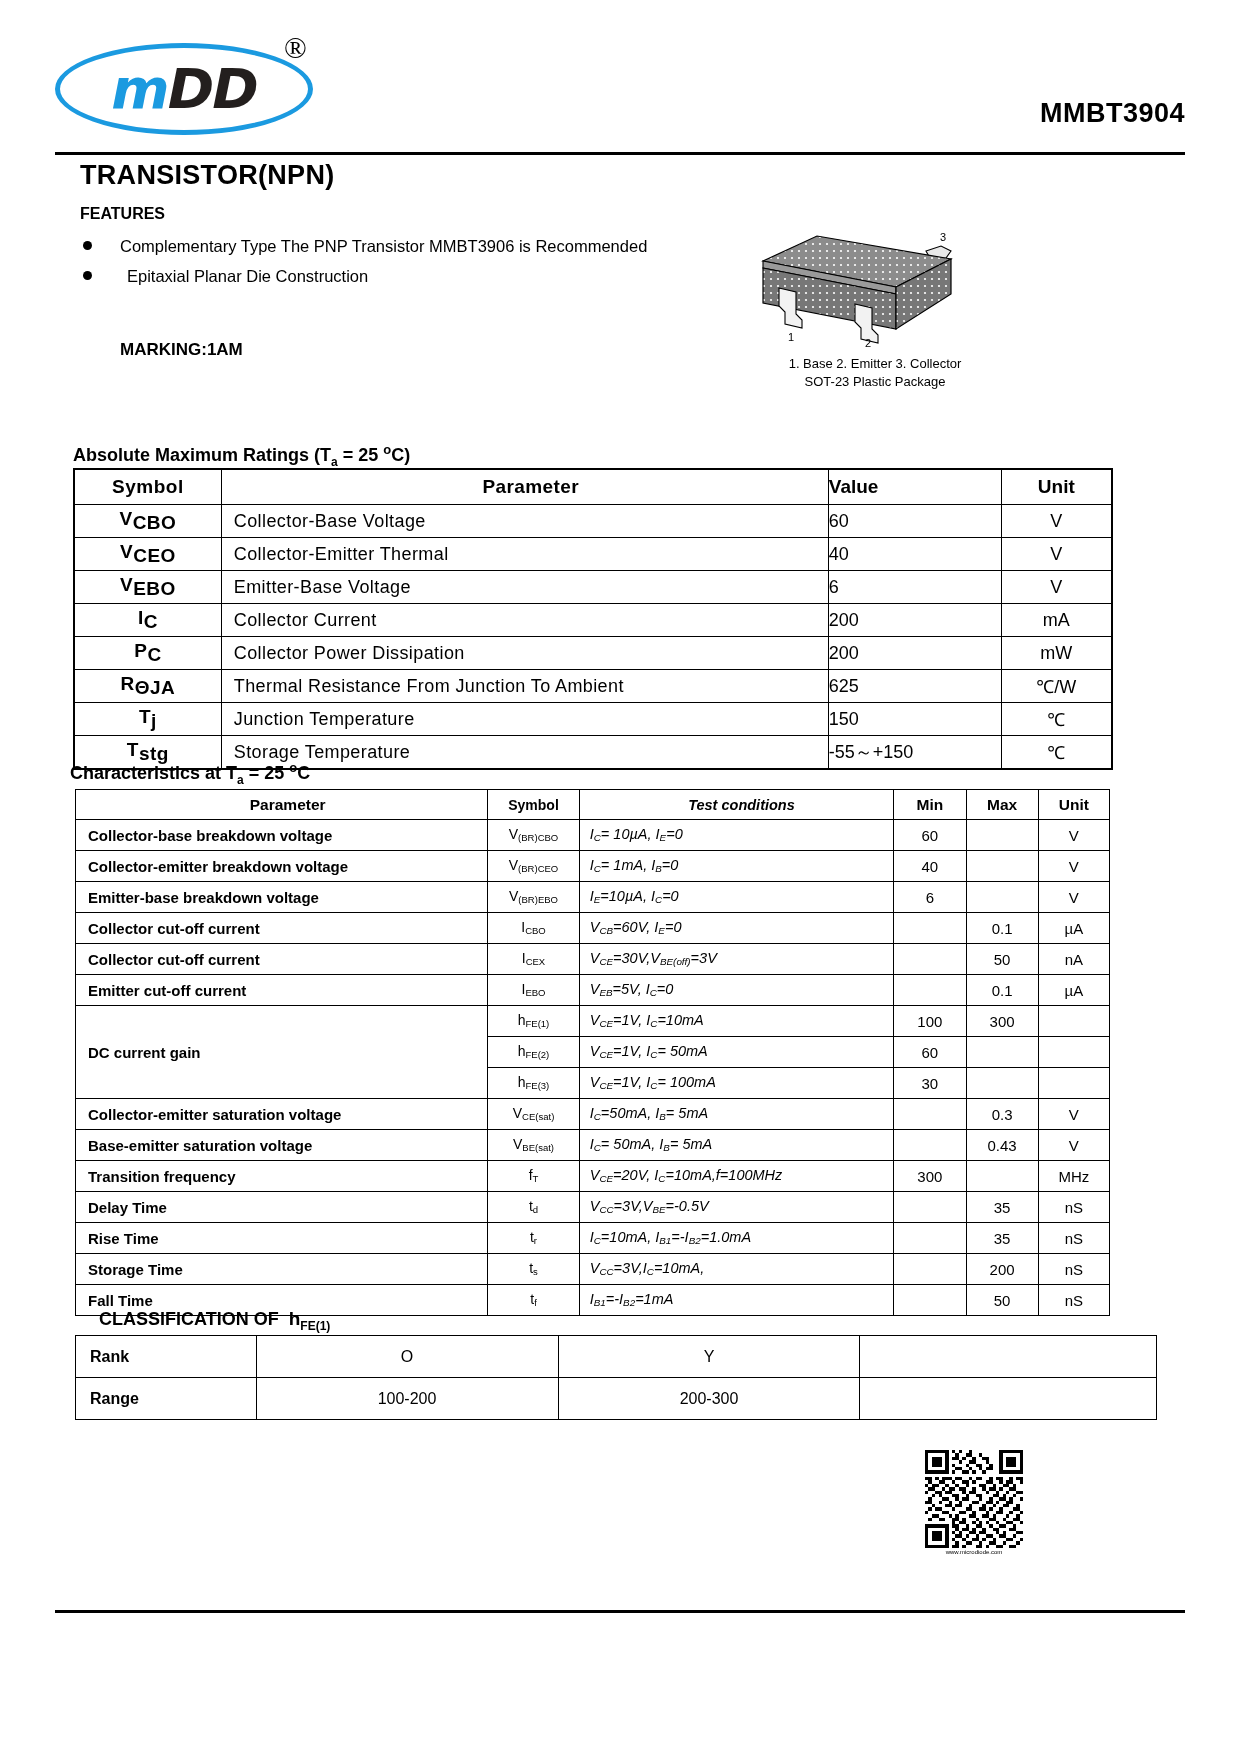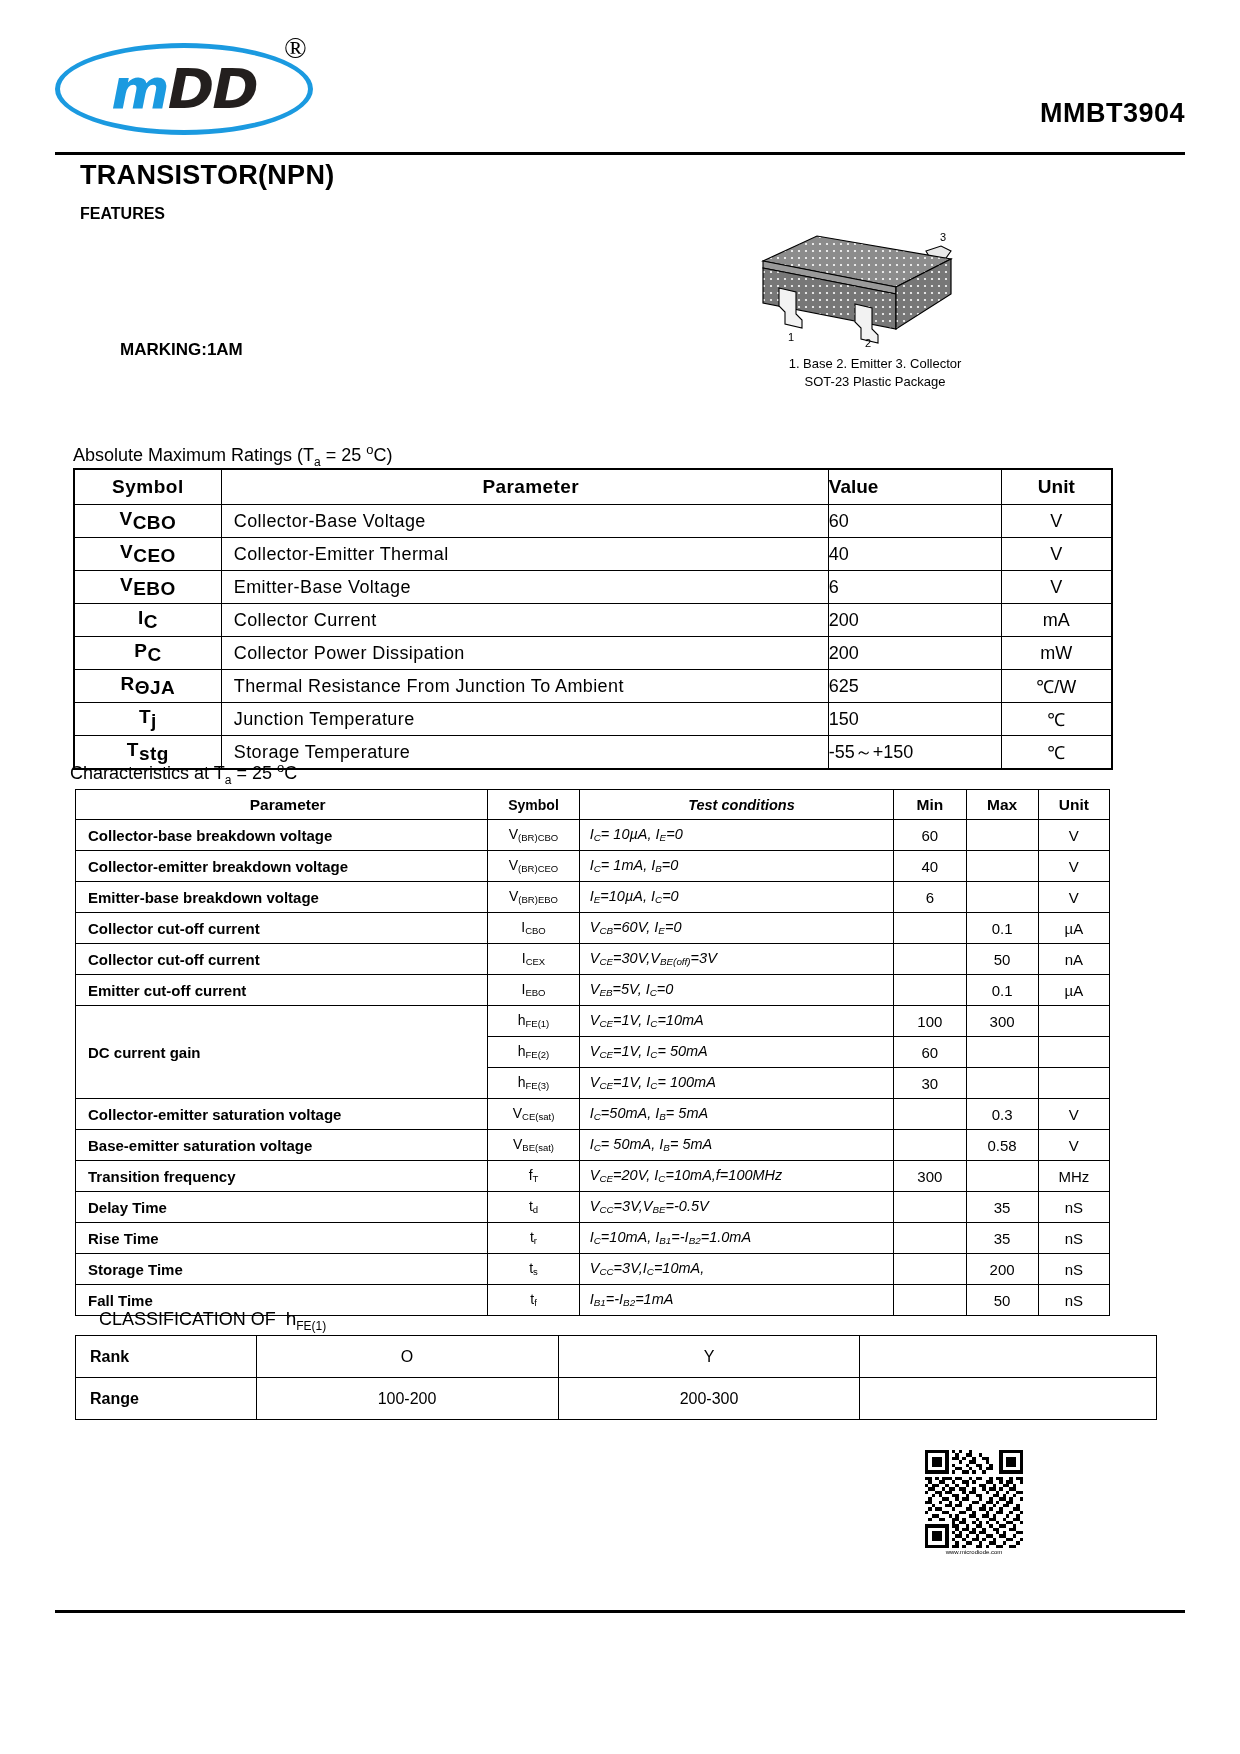--- a/index.html
+++ b/index.html
@@ -148,21 +148,21 @@
     width: 280px;
     text-align: center;
     font-size: 13px;
     line-height: 18px;
   }
 
   
   .sec-head {
     position: absolute;
     font-size: 18px;
-    font-weight: normal;
+    font-weight: bold;
     white-space: nowrap;
   }
   .sec-head .sub { font-size: 12px; vertical-align: sub; }
   .sec-head .deg { font-size: 13px; vertical-align: super; }
   #amr-head { left: 73px; top: 442px; }
   #char-head { left: 70px; top: 760px; }
   #class-head { left: 75px; top: 1308px; margin-left: 24px; }
   #class-head .hfe { font-size: 19px; }
   #class-head .hfe-sub { font-size: 12px; vertical-align: sub; }
 
@@ -287,20 +287,30 @@
           <span class="logo-dd">DD</span>
       </div>
       <div class="logo-reg">®</div>
     </div>
     <div class="part-number">MMBT3904</div>
   </div>
   <div class="rule-top"></div>
 
   <div class="doc-title">TRANSISTOR(NPN)</div>
   <div class="features-head">FEATURES</div>
+  <div class="feature-list">
+    <div class="feature-item">
+      <span class="bullet"></span>
+      <span>Complementary Type The PNP Transistor MMBT3906 is Recommended</span>
+    </div>
+    <div class="feature-item indent">
+      <span class="bullet"></span>
+      <span>Epitaxial Planar Die Construction</span>
+    </div>
+  </div>
   <div class="marking">MARKING:1AM</div>
 
   <div class="package-art">
     <svg width="220" height="120" viewBox="0 0 220 120">
       <defs>
         <pattern id="dots" width="7" height="7" patternUnits="userSpaceOnUse">
           <rect width="7" height="7" fill="#8c8c8c"></rect>
           <circle cx="2" cy="2" r="1.1" fill="#ffffff"></circle>
         </pattern>
         <pattern id="dots2" width="7" height="7" patternUnits="userSpaceOnUse">
@@ -487,21 +497,21 @@
           <td class="k-cond">I<sub>C</sub>=50mA, I<sub>B</sub>= 5mA</td>
           <td class="k-min"></td>
           <td class="k-max">0.3</td>
           <td class="k-unit">V</td>
         </tr>
         <tr>
           <td class="k-par">Base-emitter saturation voltage</td>
           <td class="k-sym">V<sub>BE(sat)</sub></td>
           <td class="k-cond">I<sub>C</sub>= 50mA, I<sub>B</sub>= 5mA</td>
           <td class="k-min"></td>
-          <td class="k-max">0.58</td>
+          <td class="k-max">0.43</td>
           <td class="k-unit">V</td>
         </tr>
         <tr>
           <td class="k-par">Transition frequency</td>
           <td class="k-sym">f<sub>T</sub></td>
           <td class="k-cond">V<sub>CE</sub>=20V, I<sub>C</sub>=10mA,f=100MHz</td>
           <td class="k-min">300</td>
           <td class="k-max"></td>
           <td class="k-unit">MHz</td>
         </tr>

